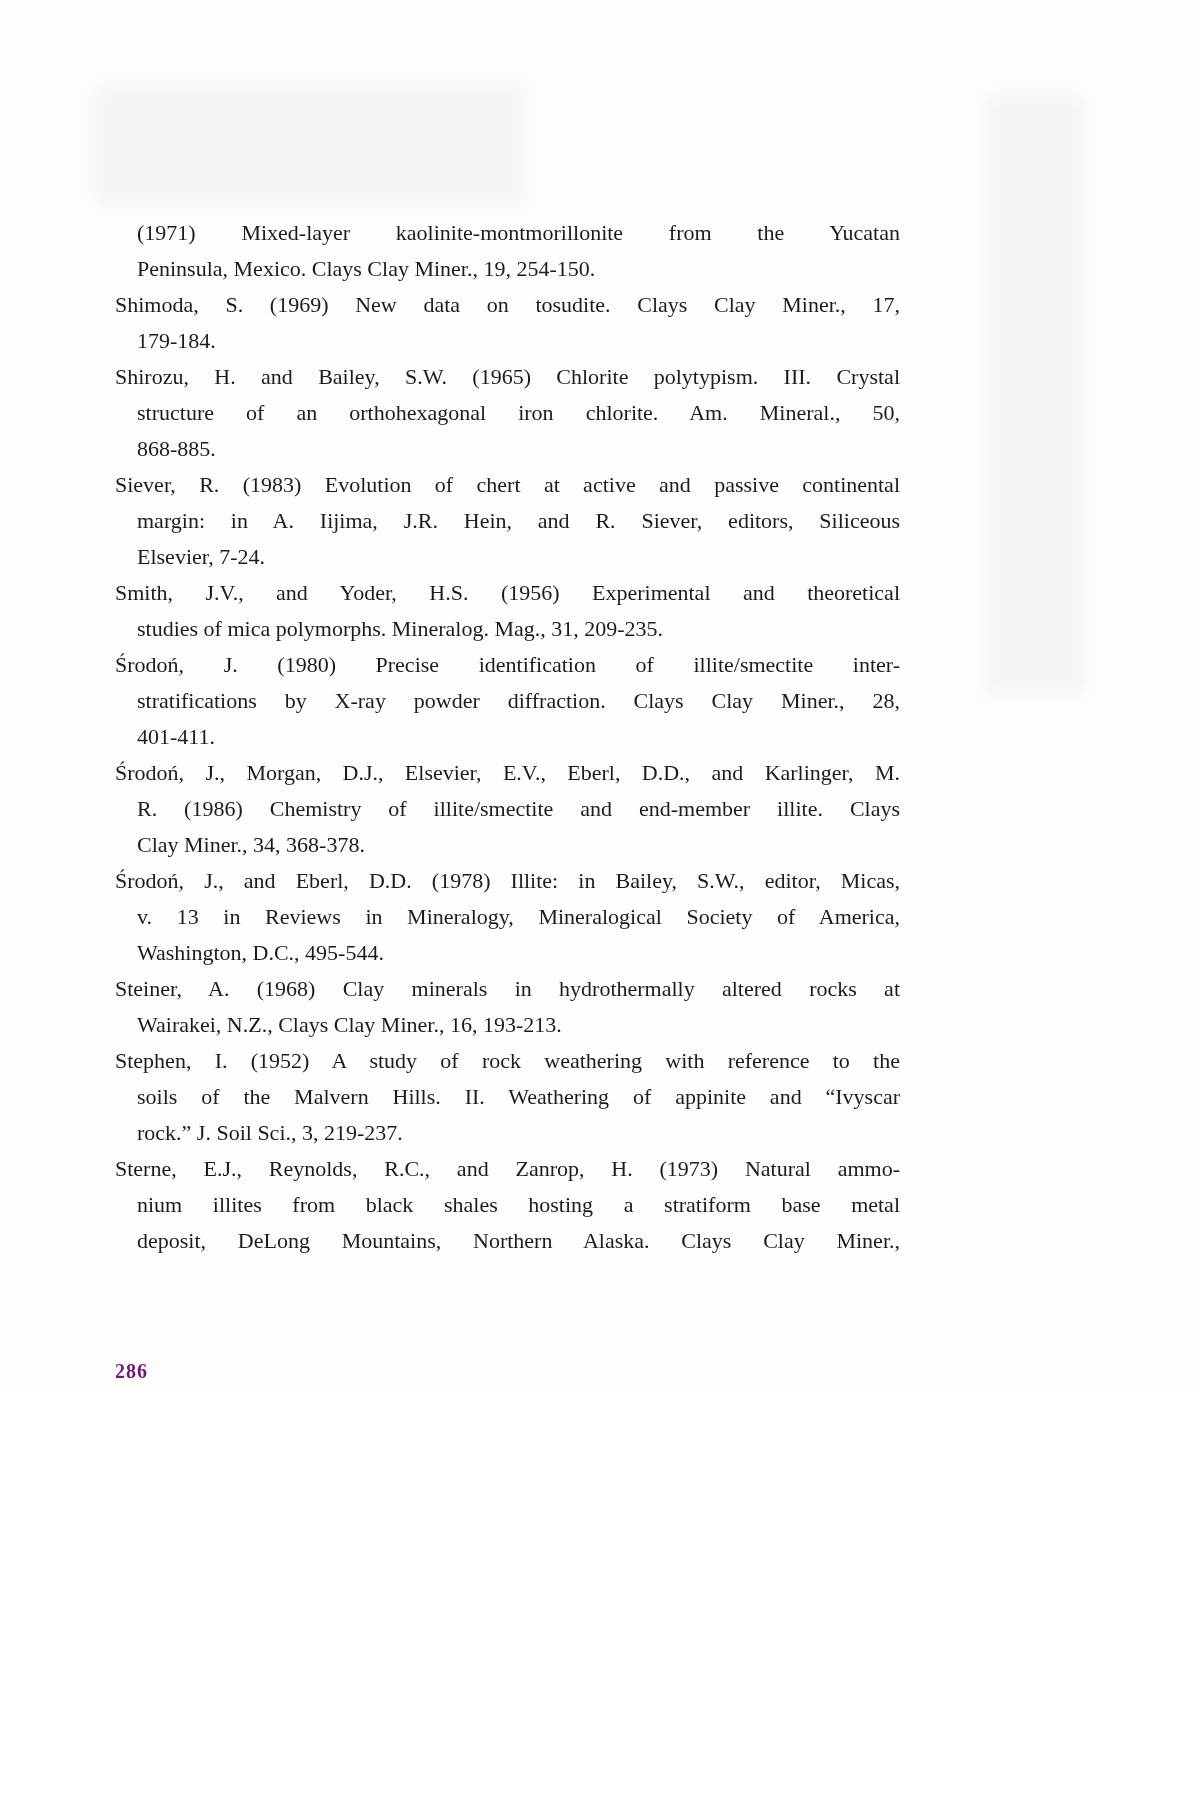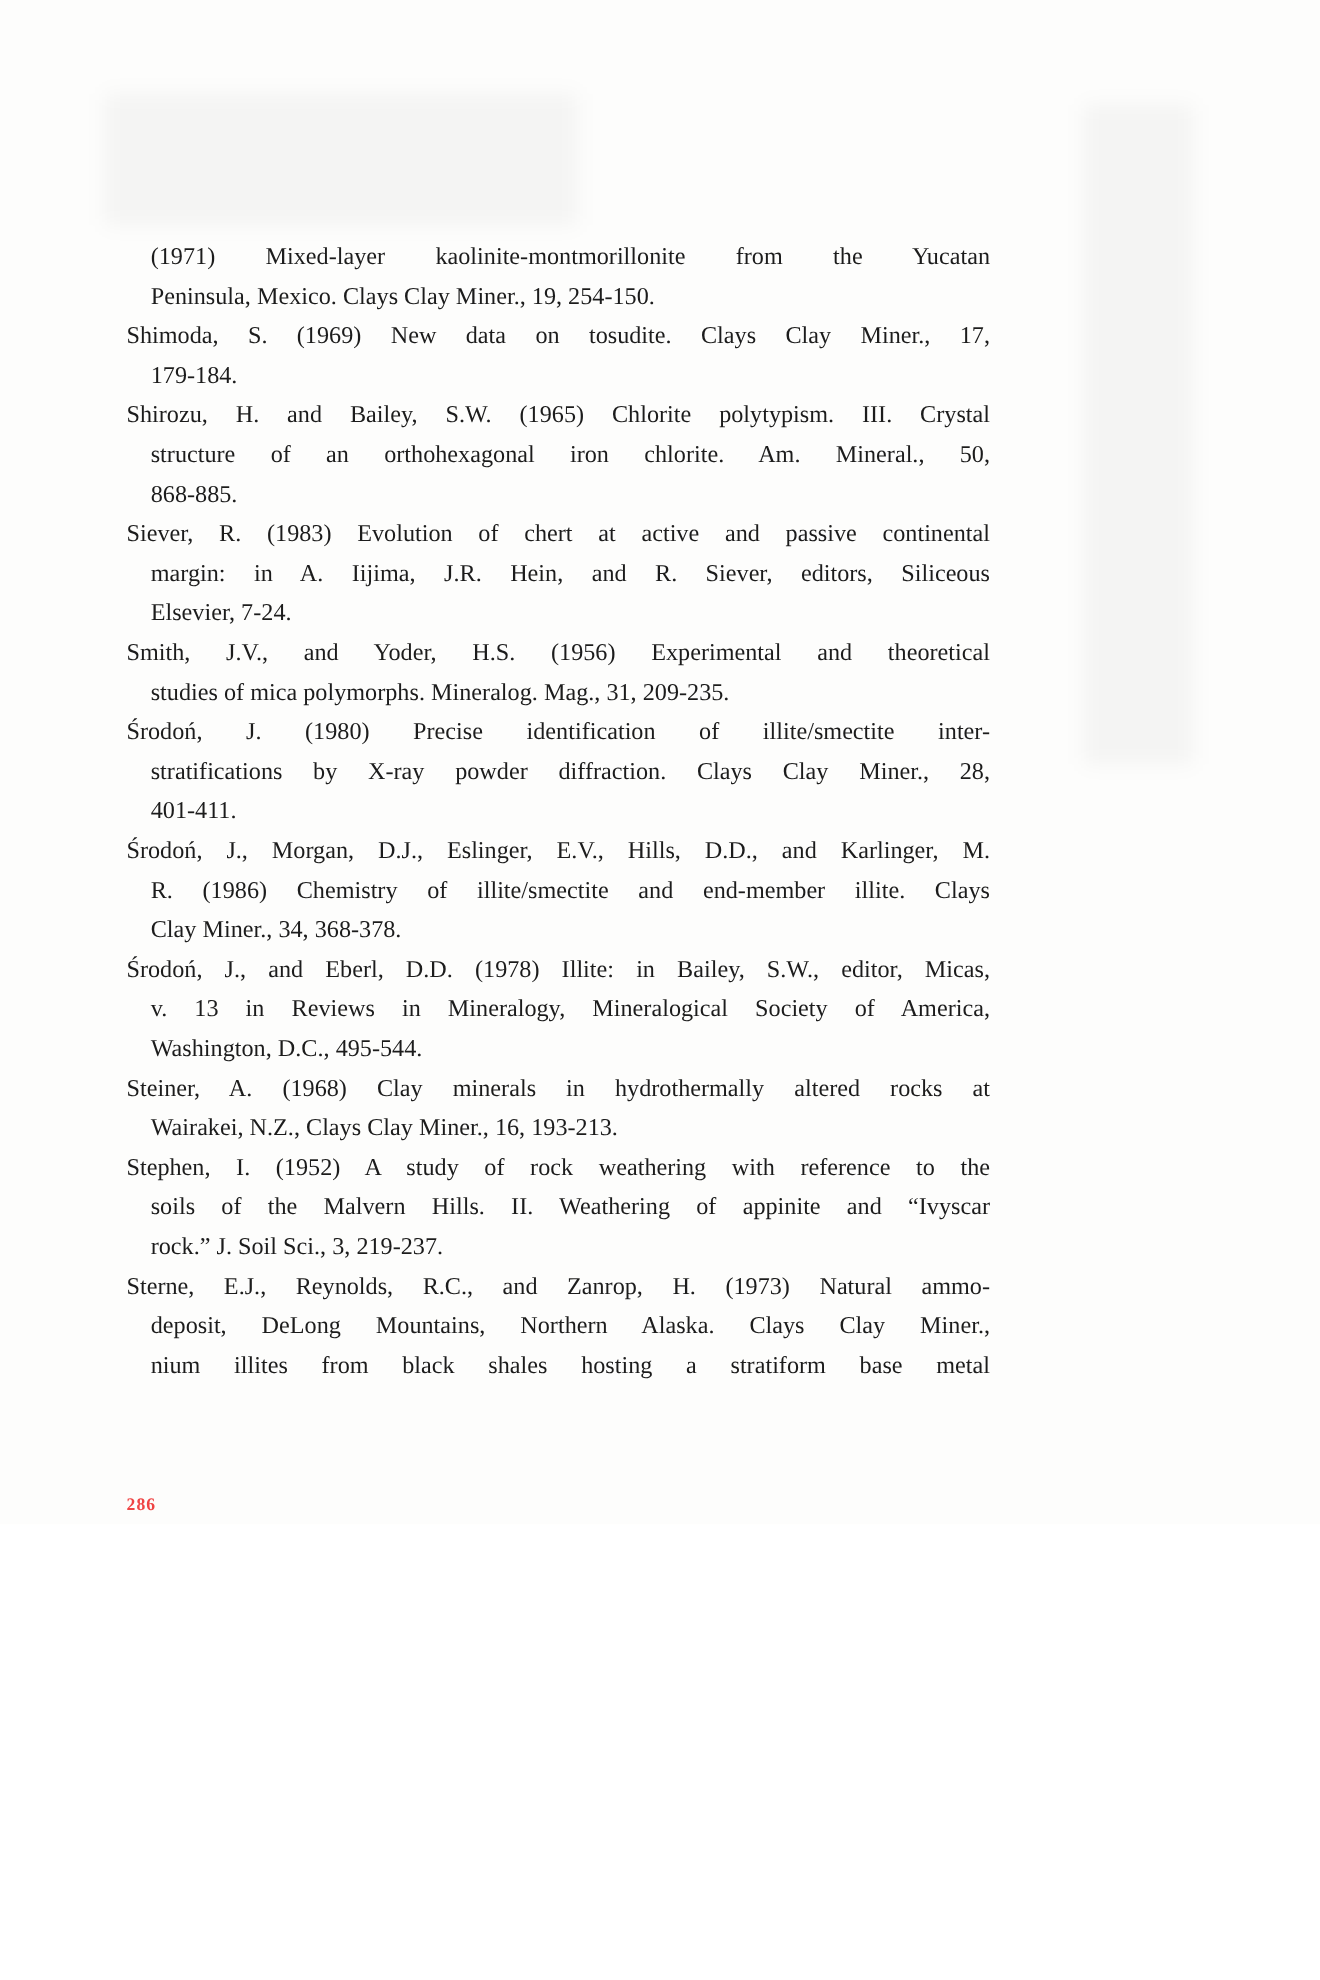--- a/index.html
+++ b/index.html
@@ -42,24 +42,24 @@
     text-align-last: justify;
     white-space: normal;
   }
   .line.cont { margin-left: 22px; }
   .line.end  { text-align-last: left; }
 
   .page-number {
     position: absolute;
     left: 115px;
     top: 1360px;
-    font-size: 16px;
+    font-size: 20px;
     font-weight: bold;
     letter-spacing: 1px;
-    color: #ef4444;
+    color: #701a75;
   }
 </style>
 </head>
 <body>
 
 <div class="page">
 
   <div class="shade s1"></div>
   <div class="shade s2"></div>
   <div class="shade s3"></div>
@@ -94,21 +94,21 @@
       <div class="line cont end">studies of mica polymorphs. Mineralog. Mag., 31, 209-235.</div>
     </div>
 
     <div class="ref-entry">
       <div class="line">Środoń, J. (1980) Precise identification of illite/smectite inter-</div>
       <div class="line cont">stratifications by X-ray powder diffraction. Clays Clay Miner., 28,</div>
       <div class="line cont end">401-411.</div>
     </div>
 
     <div class="ref-entry">
-      <div class="line">Środoń, J., Morgan, D.J., Eslinger, E.V., Hills, D.D., and Karlinger, M.</div>
+      <div class="line">Środoń, J., Morgan, D.J., Elsevier, E.V., Eberl, D.D., and Karlinger, M.</div>
       <div class="line cont">R. (1986) Chemistry of illite/smectite and end-member illite. Clays</div>
       <div class="line cont end">Clay Miner., 34, 368-378.</div>
     </div>
 
     <div class="ref-entry">
       <div class="line">Środoń, J., and Eberl, D.D. (1978) Illite: in Bailey, S.W., editor, Micas,</div>
       <div class="line cont">v. 13 in Reviews in Mineralogy, Mineralogical Society of America,</div>
       <div class="line cont end">Washington, D.C., 495-544.</div>
     </div>
 
@@ -118,21 +118,21 @@
     </div>
 
     <div class="ref-entry">
       <div class="line">Stephen, I. (1952) A study of rock weathering with reference to the</div>
       <div class="line cont">soils of the Malvern Hills. II. Weathering of appinite and “Ivyscar</div>
       <div class="line cont end">rock.” J. Soil Sci., 3, 219-237.</div>
     </div>
 
     <div class="ref-entry">
       <div class="line">Sterne, E.J., Reynolds, R.C., and Zanrop, H. (1973) Natural ammo-</div>
+      <div class="line cont">nium illites from black shales hosting a stratiform base metal</div>
       <div class="line cont">deposit, DeLong Mountains, Northern Alaska. Clays Clay Miner.,</div>
-      <div class="line cont">nium illites from black shales hosting a stratiform base metal</div>
     </div>
 
   </div>
 
   <div class="page-number">286</div>
 
 </div>
 
 </body></html>

